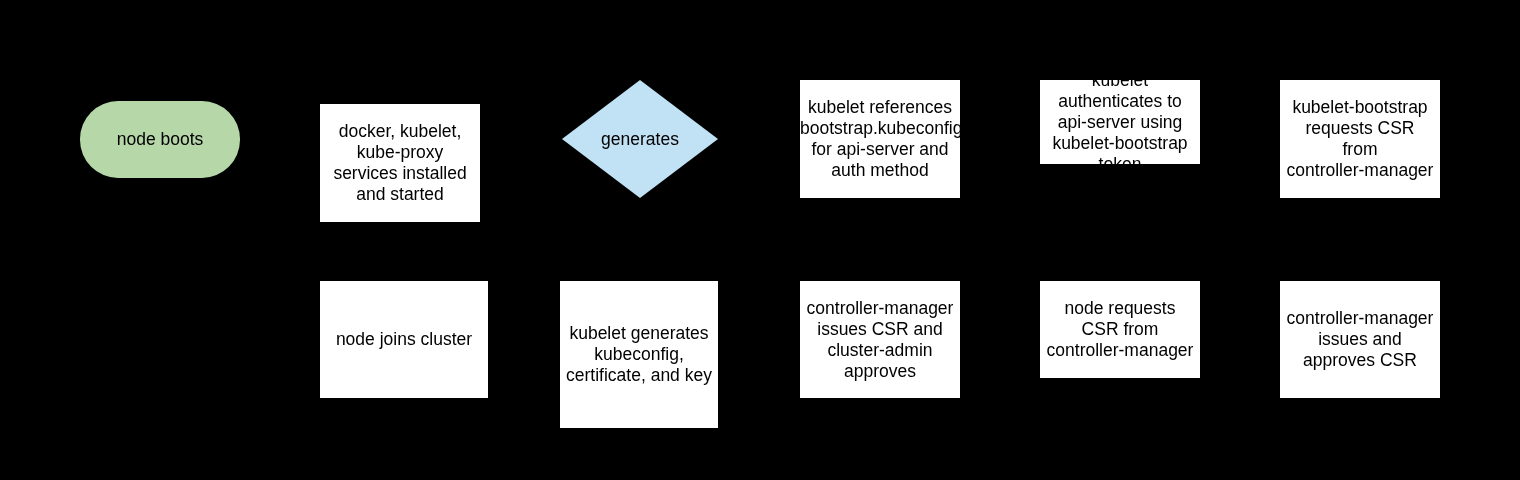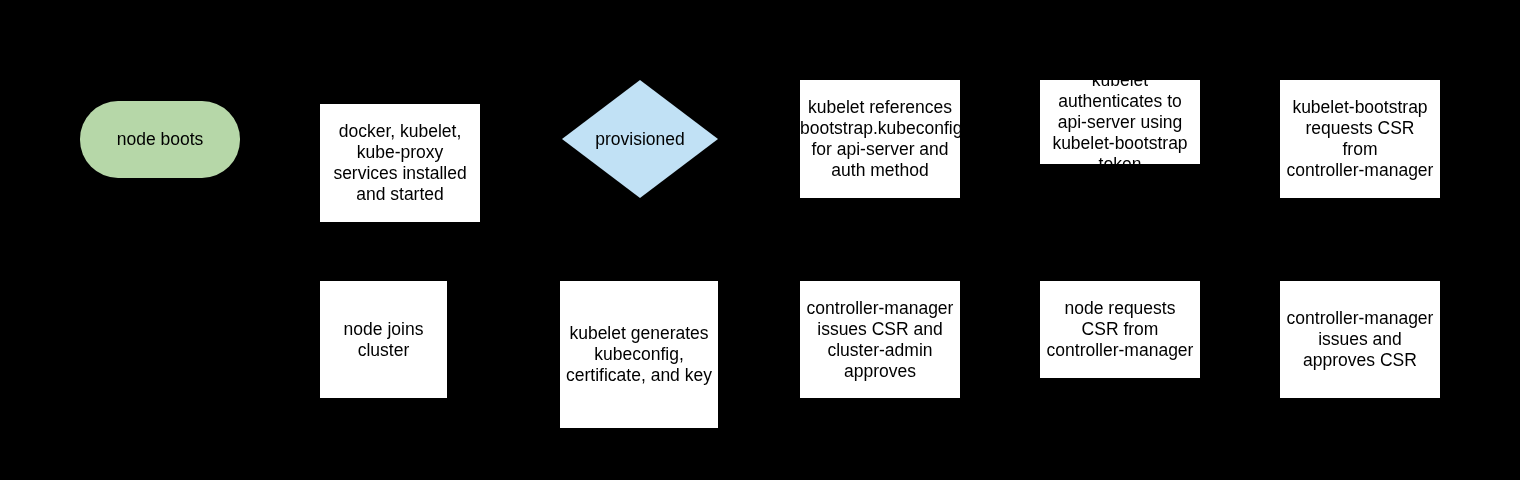--- a/index.html
+++ b/index.html
@@ -62,21 +62,21 @@
   </div>
 
   <div class="node process" style="left:320px; top:80px; width:160px; height:118px;margin-top:24px;">
     <span class="label">docker, kubelet,
 kube-proxy
 services installed
 and started</span>
   </div>
 
   <div class="node decision" style="left:562px; top:80px; width:156px; height:118px;">
-    <span class="label">provisioned</span>
+    <span class="label">generates</span>
   </div>
 
   <div class="node process" style="left:800px; top:80px; width:160px; height:118px;align-items:center;">
     <span class="label">kubelet references
 bootstrap.kubeconfig
 for api-server and
 auth method</span>
   </div>
 
   <div class="node process" style="left:1040px; top:80px; width:160px; height:84px;">
@@ -88,21 +88,21 @@
   </div>
 
   <div class="node process" style="left:1280px; top:80px; width:160px; height:118px;">
     <span class="label">kubelet-bootstrap
 requests CSR
 from
 controller-manager</span>
   </div>
 
 
-  <div class="node process" style="left:320px; top:281px; width:127px; height:117px;">
+  <div class="node process" style="left:320px; top:281px; width:168px; height:117px;">
     <span class="label">node joins cluster</span>
   </div>
 
   <div class="node process" style="left:560px; top:281px; width:158px; height:147px;">
     <span class="label">kubelet generates
 kubeconfig,
 certificate, and key</span>
   </div>
 
   <div class="node process" style="left:800px; top:281px; width:160px; height:117px;">

